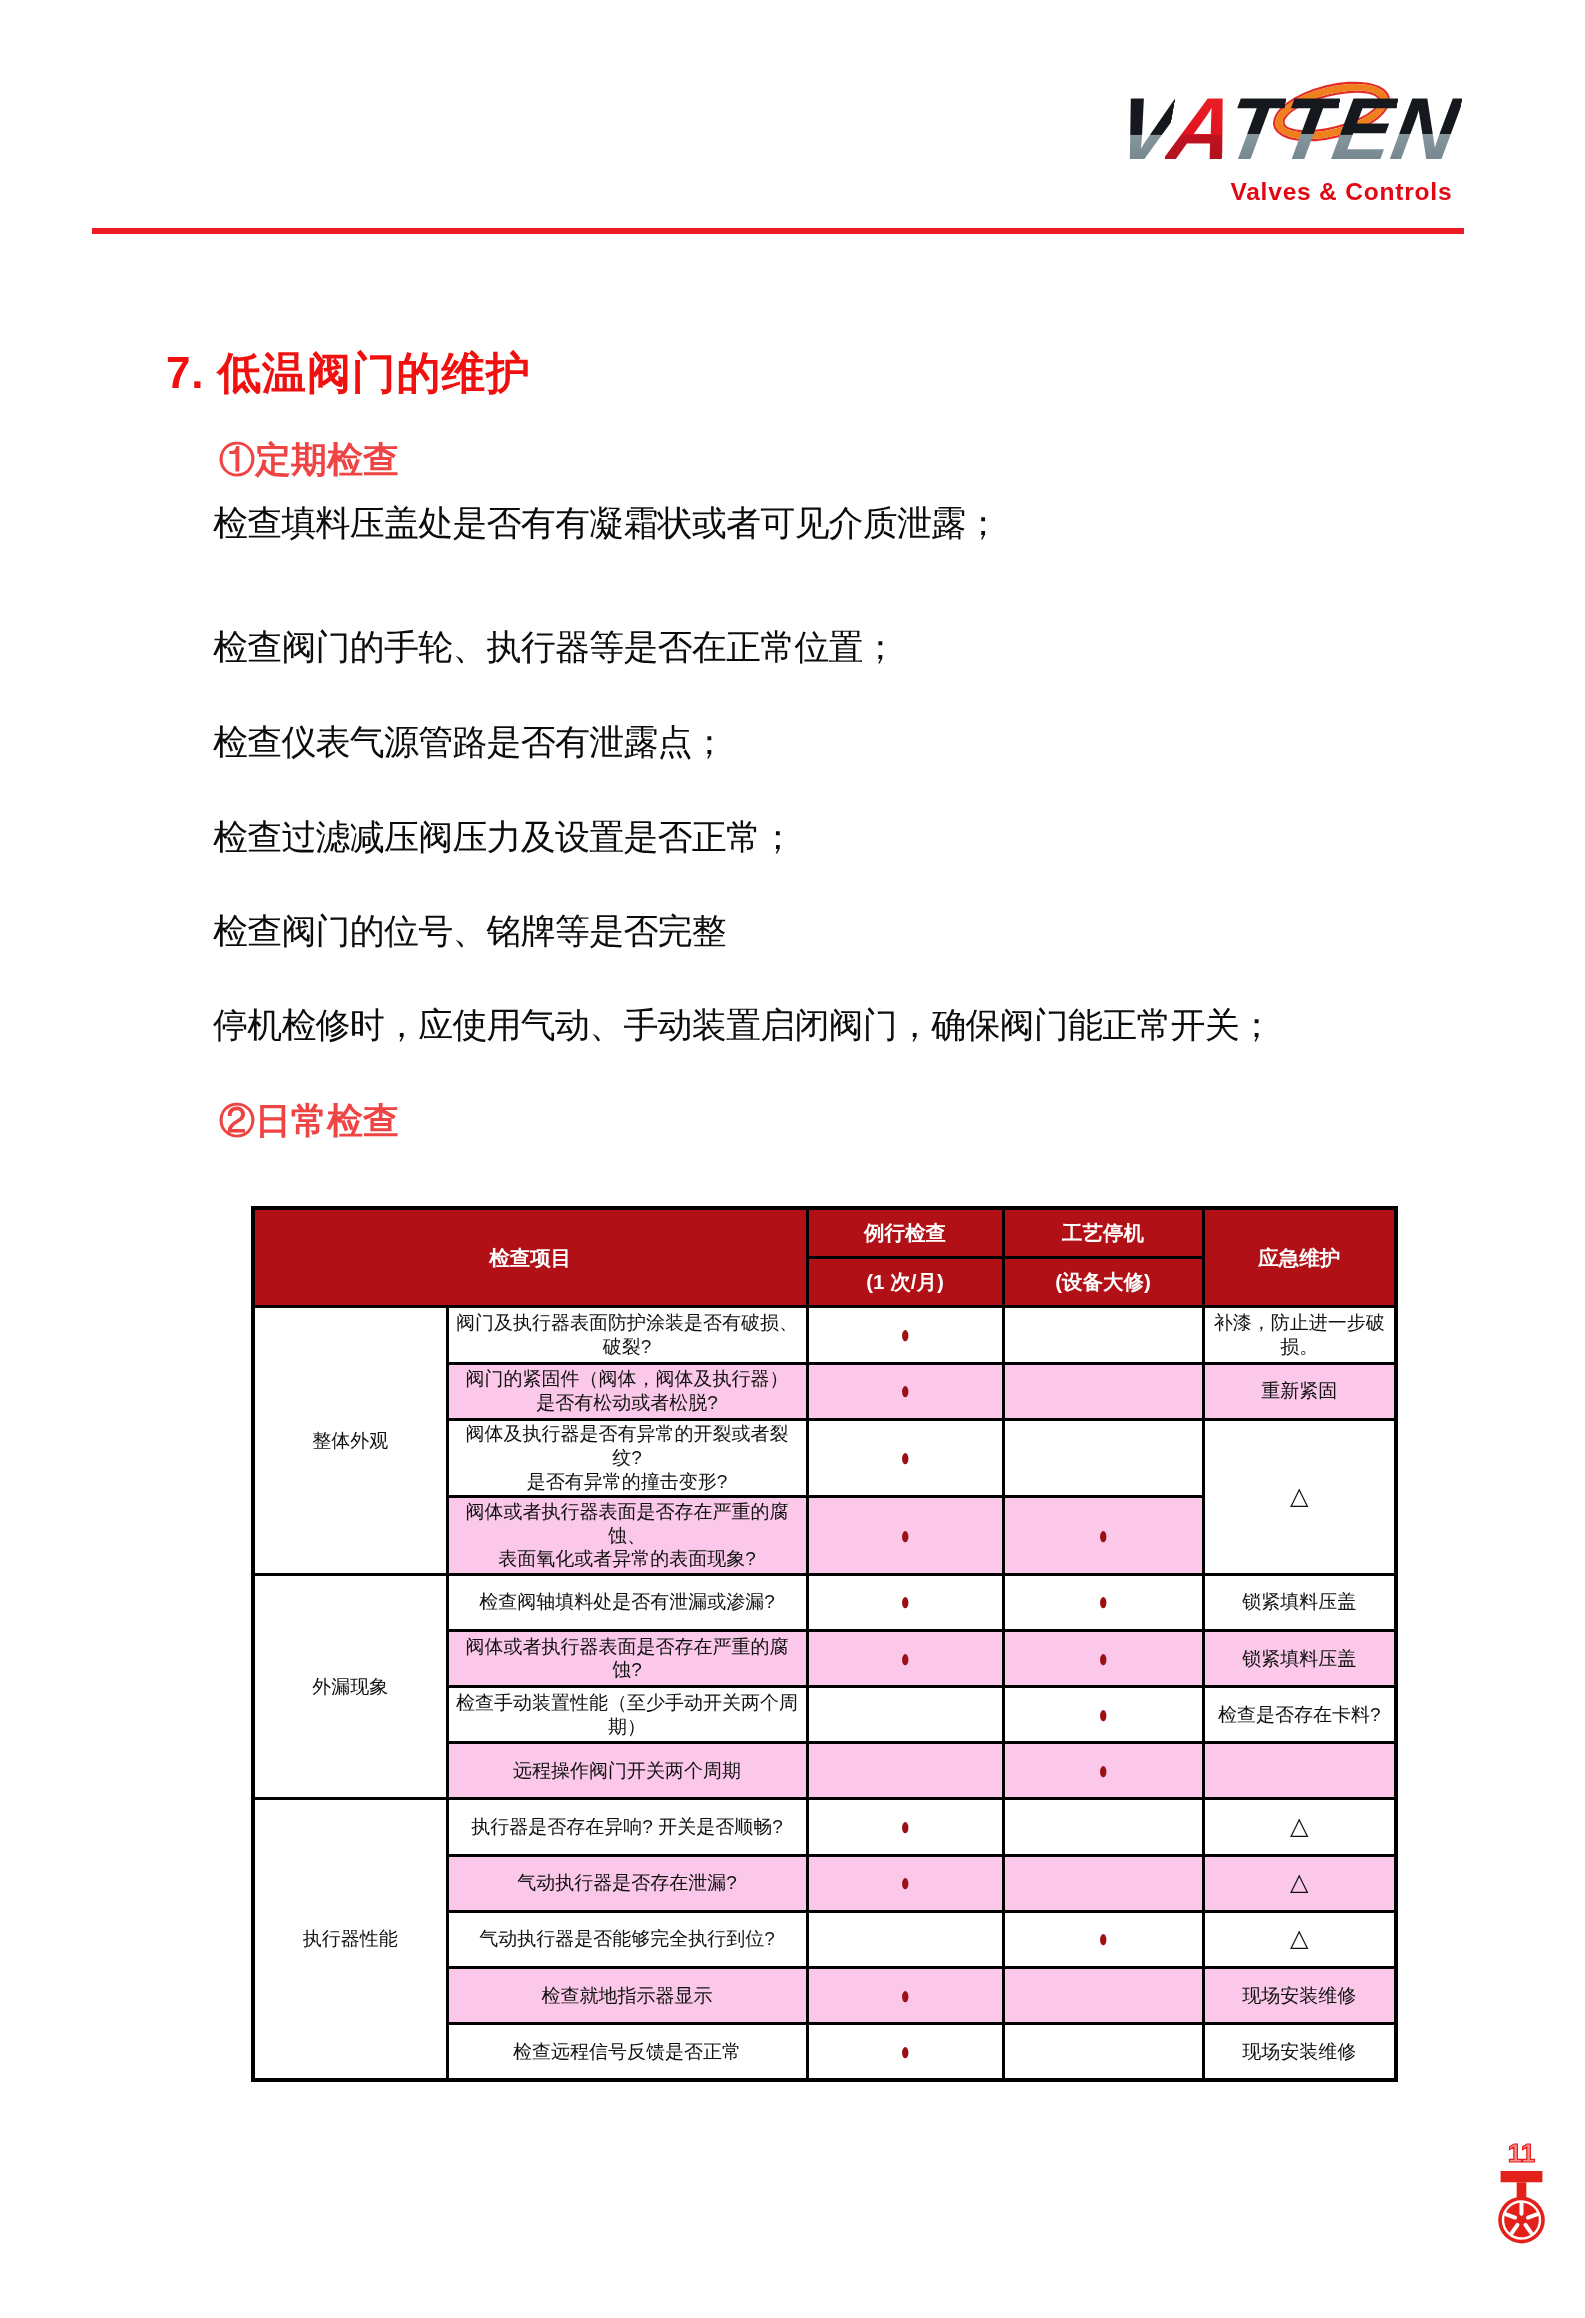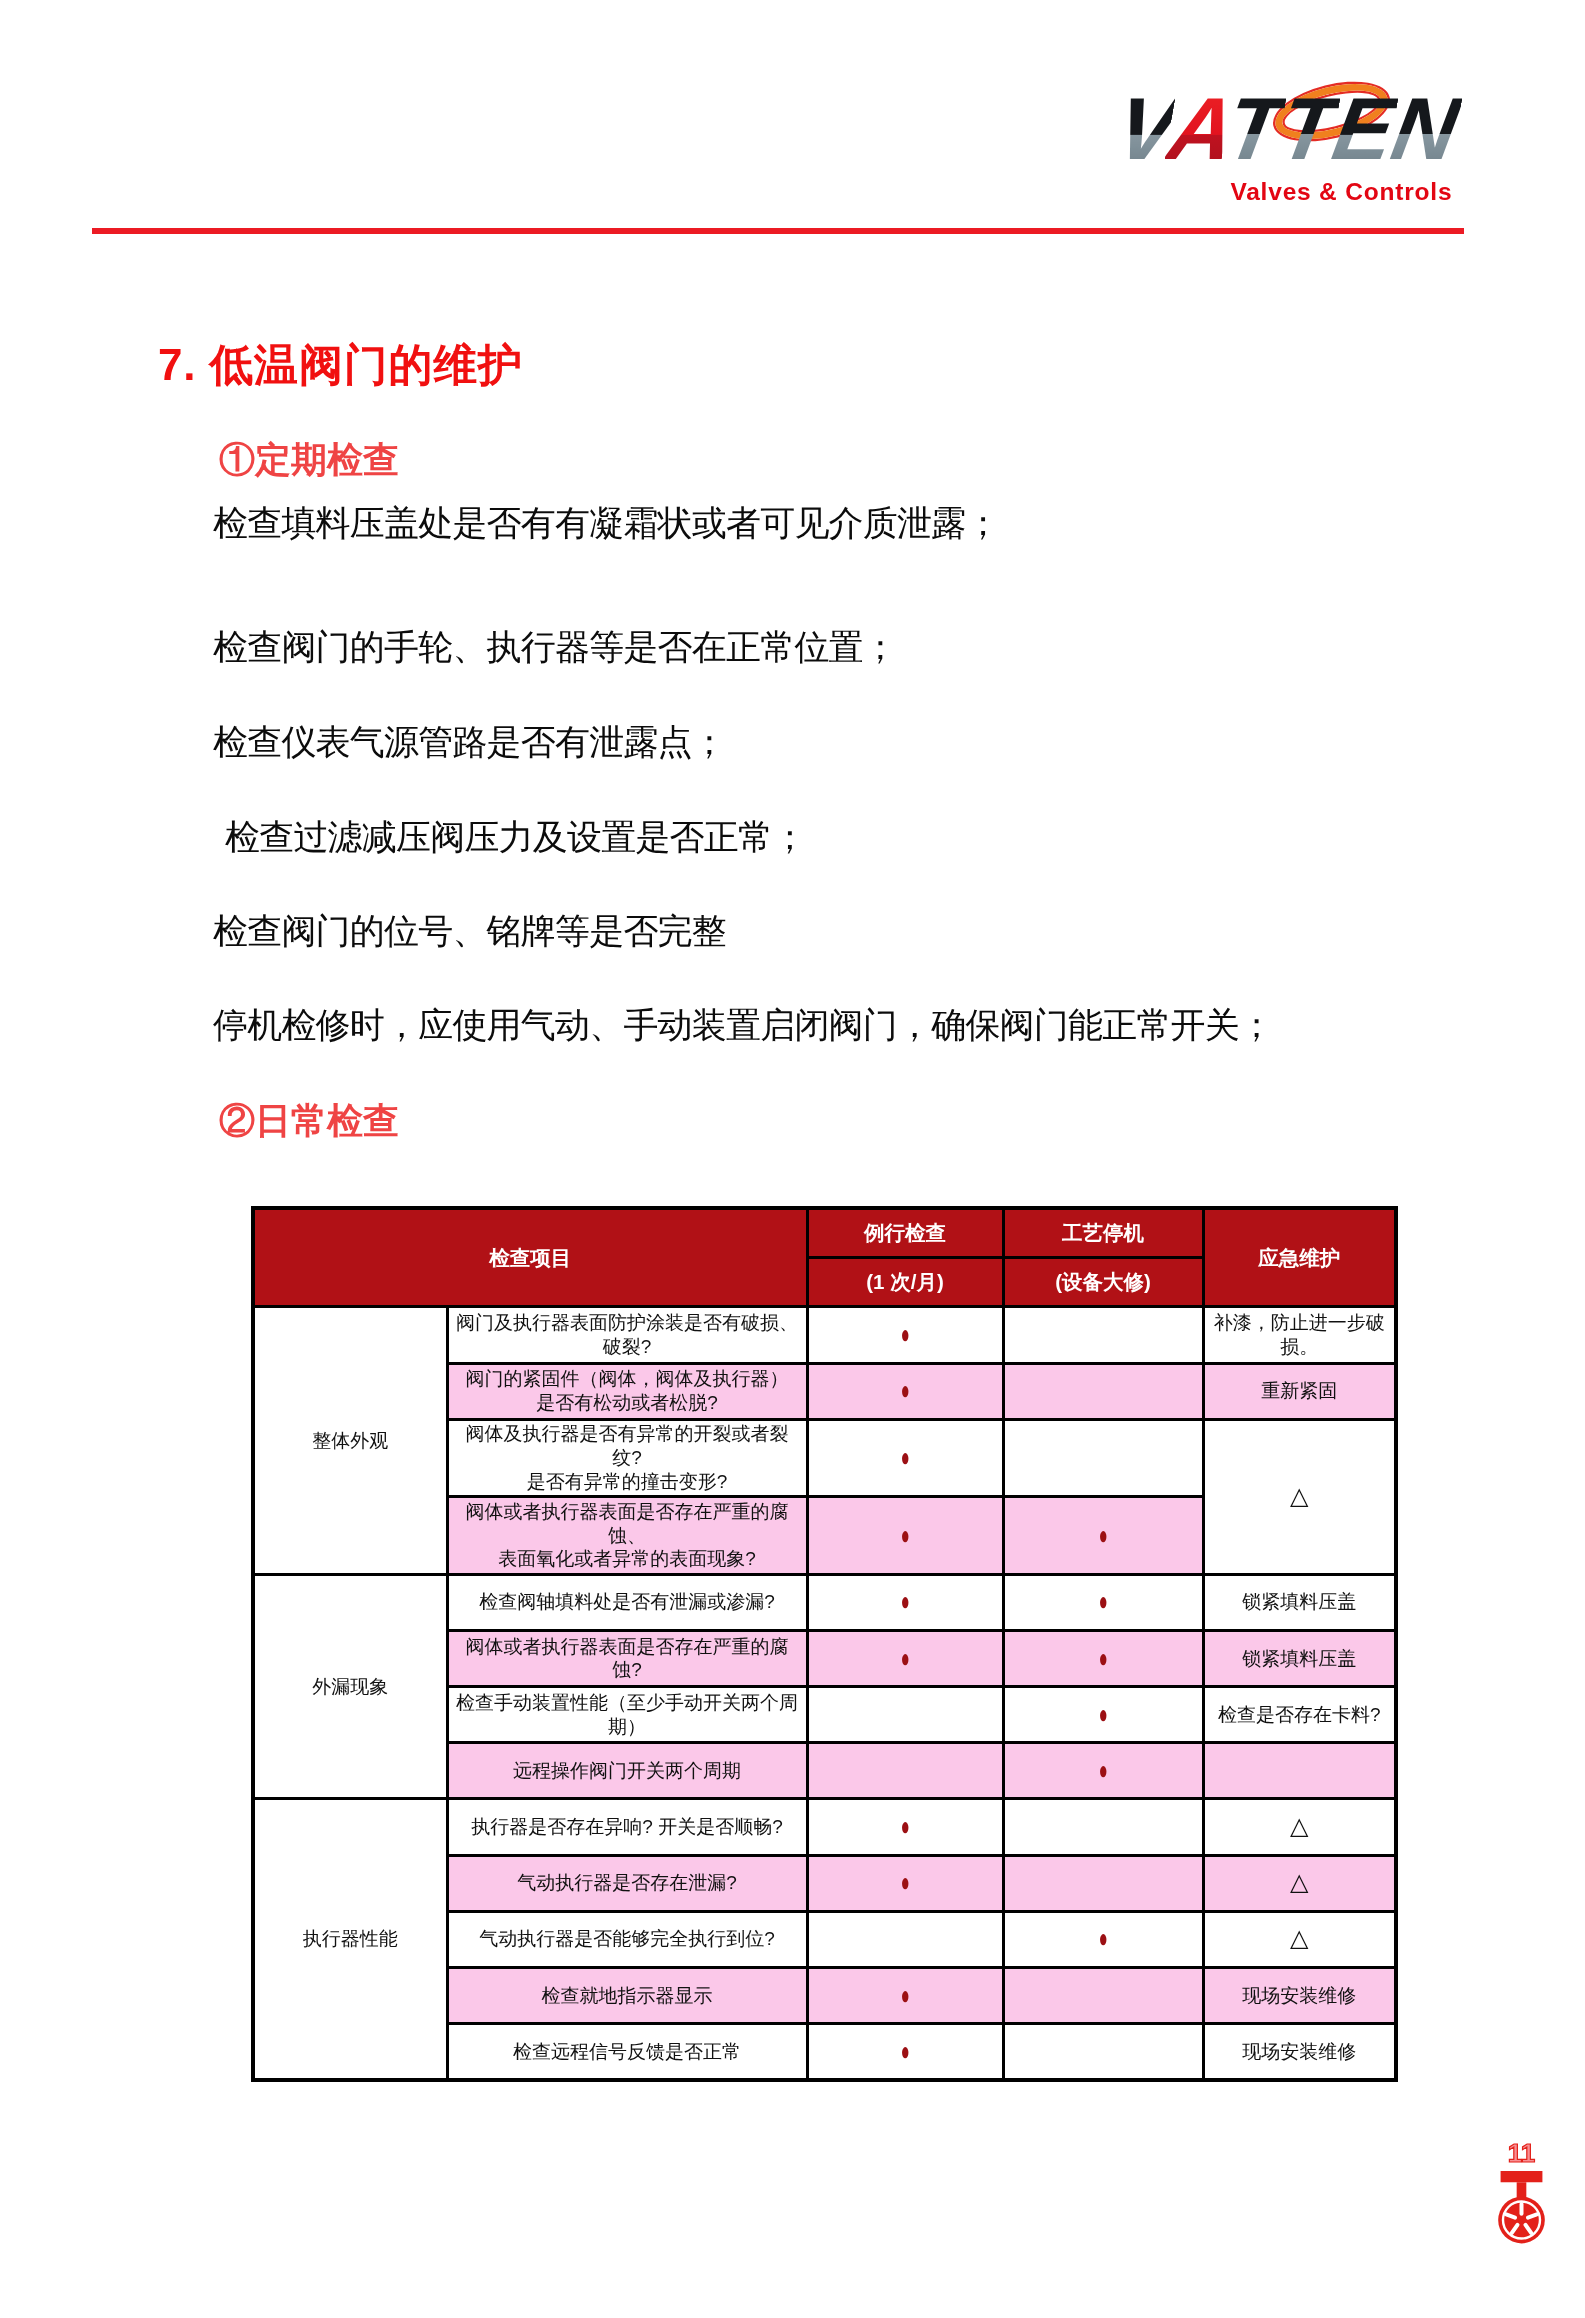--- a/index.html
+++ b/index.html
@@ -29,32 +29,32 @@
     opacity:.95;
   }
   .logo-tagline{
     position:absolute;right:4.7px;top:93px;
     color:#e30613;font-weight:bold;font-size:24.5px;letter-spacing:0.8px;
   }
   
   .red-rule{position:absolute;left:92px;top:228px;width:1372px;height:5.5px;background:#ec1b24;}
   
   .page-title{
-    position:absolute;left:154px;top:332px;margin:4px;
+    position:absolute;left:154px;top:332px;margin:12px;
     font-size:44px;font-weight:bold;color:#f11010;letter-spacing:0.8px;white-space:nowrap;
   }
   .sec-title{position:absolute;margin:0;font-size:36px;font-weight:bold;color:#ef4444;white-space:nowrap;}
   .sec-periodic{left:219px;top:436px;}
   .sec-daily{left:219px;top:1097px;}
   .body-line{
     position:absolute;left:213px;margin:0;font-size:35px;color:#0c0c0c;
     white-space:nowrap;letter-spacing:-0.8px;
   }
   .p0{top:500px;} .p1{top:624px;} .p2{top:719px;}
-  .p3{top:814px;margin-left:12px;} .p4{top:908px;} .p5{top:1002px;}
+  .p3{top:814px;} .p4{top:908px;} .p5{top:1002px;}
   
   table.check{
     position:absolute;left:251px;top:1206px;width:1142px;
     border-collapse:collapse;table-layout:fixed;
     border:4px solid #000;
   }
   table.check th,table.check td{
     border:3.2px solid #000;text-align:center;vertical-align:middle;
     padding:1.6px 4.7px;overflow:hidden;
   }

